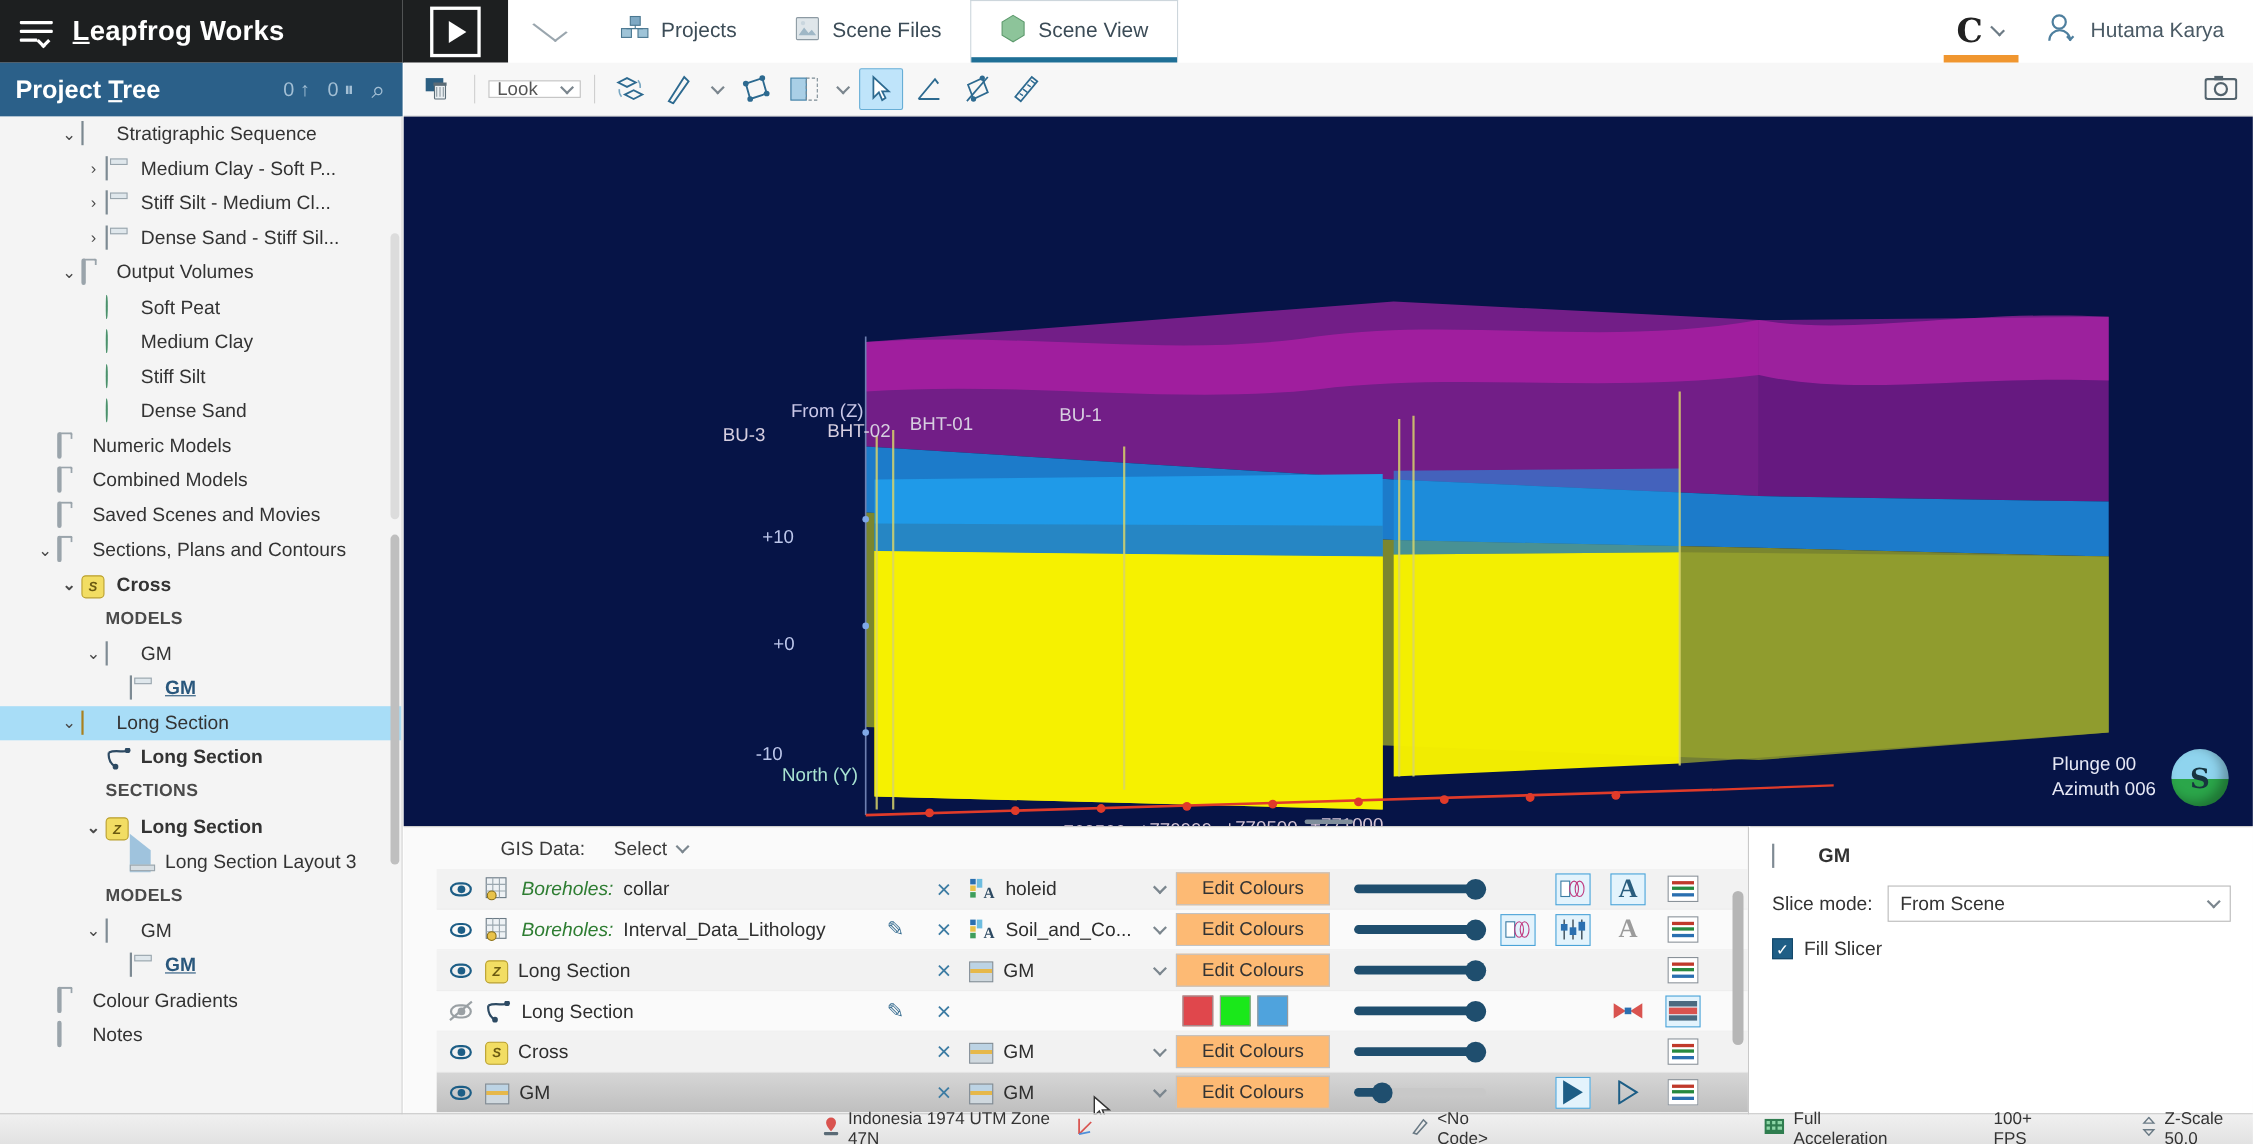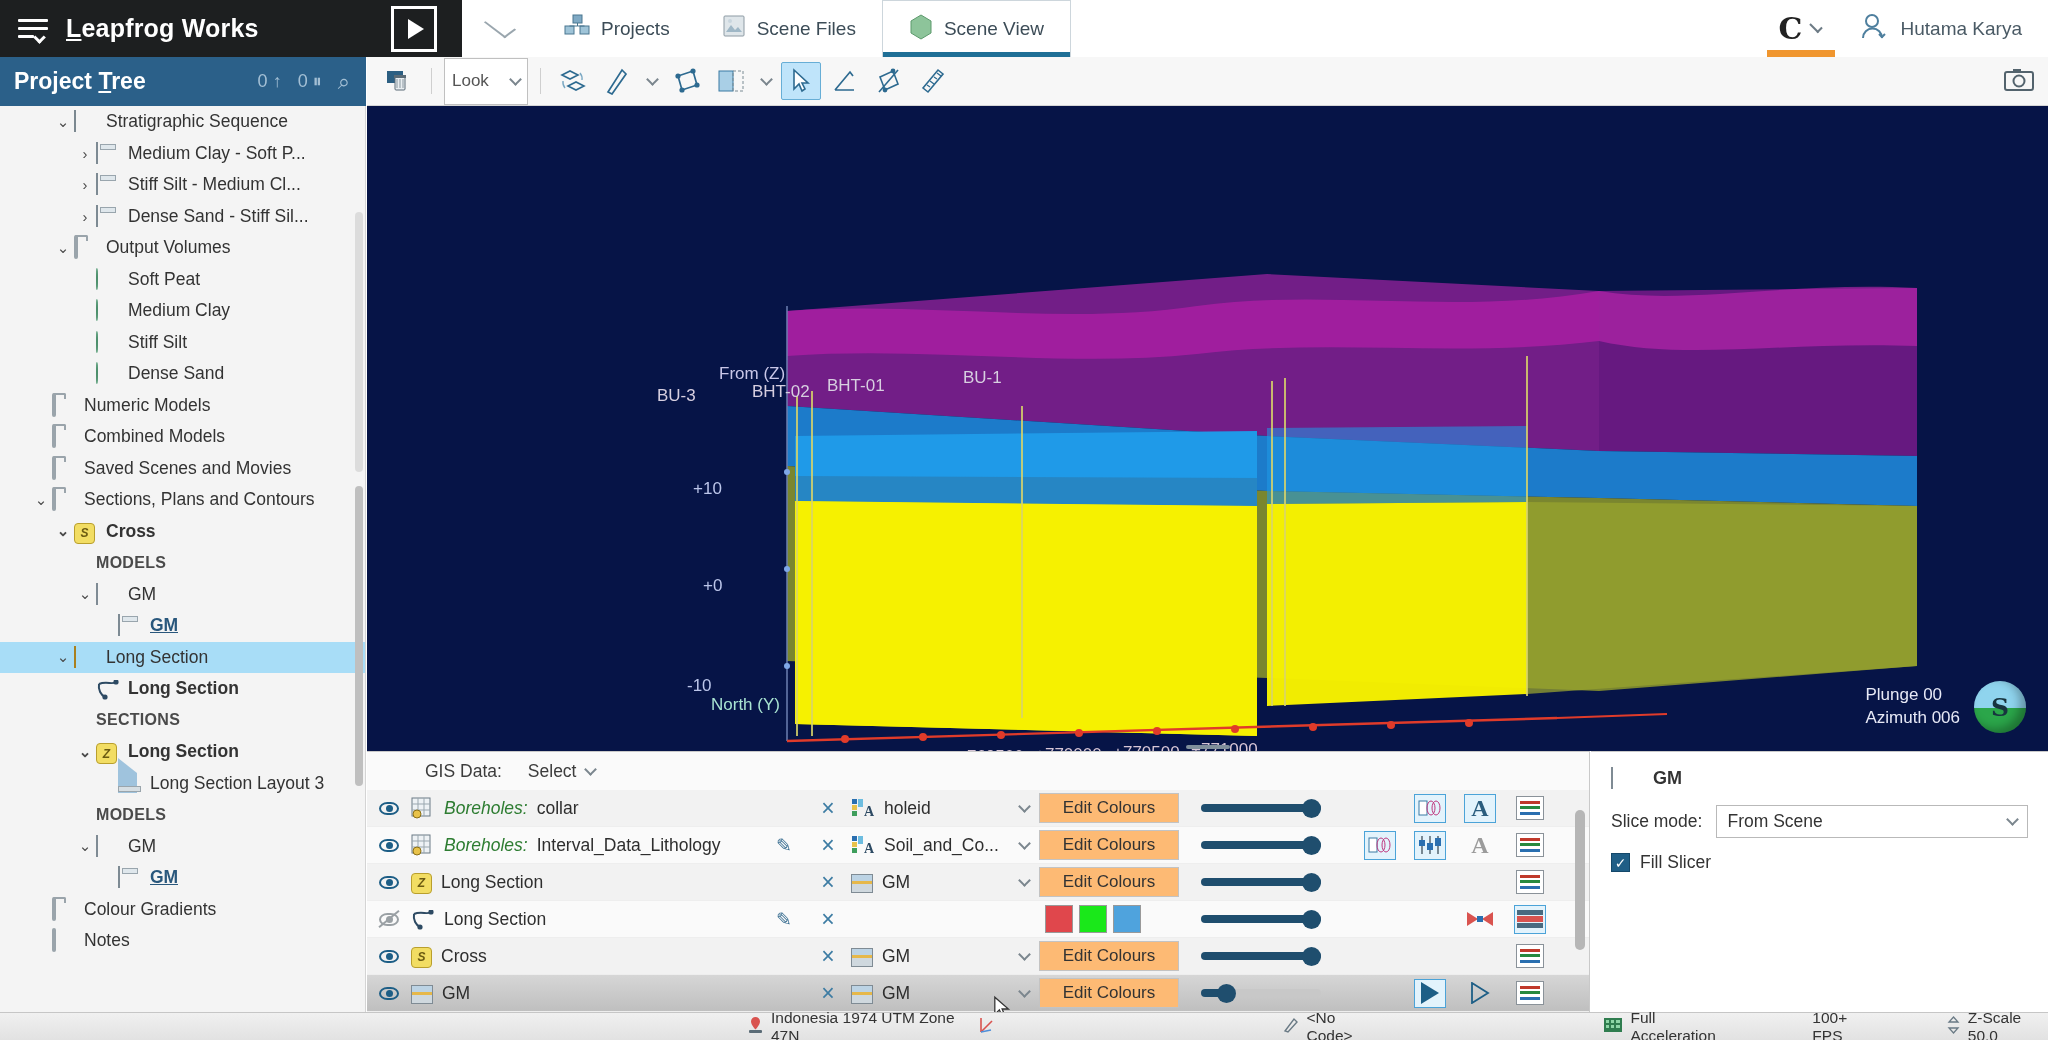--- a/index.html
+++ b/index.html
@@ -110,21 +110,21 @@
     background:#dcdcdc; border-radius:4px; }
 
   
   .sctoolbar { position:absolute; left:367px; top:57px; right:0; height:49px;
     background:#f7f7f7; border-bottom:1px solid #d6d6d6; display:flex; align-items:center;
     padding-left:12px; gap:4px; }
   .tbtn { width:40px; height:38px; display:flex; align-items:center; justify-content:center;
     cursor:pointer; border-radius:2px; }
   .tbtn.act { background:#bfe4fa; border:1px solid #67aed6; }
   .tsep { width:1px; height:26px; background:#cfcfcf; margin:0 8px; }
-  .lookbox { width:84px; height:47px; border:1px solid #c0c0c0; background:#fff;
+  .lookbox { width:84px; height:16px; border:1px solid #c0c0c0; background:#fff;
     display:flex; align-items:center; justify-content:space-between; padding:0 7px;
     font-size:17px; color:#555; cursor:pointer; }
   .dcar { width:9px; height:9px; border-right:2px solid #7b868e; border-bottom:2px solid #7b868e;
     transform:rotate(45deg); margin-bottom:4px;}
   .camright { position:absolute; right:14px; top:10px; }
 
   
   .scene { position:absolute; left:367px; top:106px; right:0; height:645px;
     background:#061447; overflow:hidden; }
   .axlabel { position:absolute; color:#c9c7e8; font-size:17px; }
@@ -135,21 +135,21 @@
   .globe { width:52px; height:52px; border-radius:50%;
     background:linear-gradient(#8fd4ee 0 52%, #2ba64a 52% 100%);
     display:flex; align-items:center; justify-content:center;
     font-size:25px; font-weight:bold; color:#17343f; font-family:"DejaVu Serif",serif;
     box-shadow:inset -6px -4px 10px rgba(0,0,0,.3); }
   .gripbar { position:absolute; left:50%; transform:translateX(-50%); bottom:2px;
      width:44px; height:4px; background:#7f8e9b; border-radius:2px;}
 
   
   .shapelist { position:absolute; left:367px; top:751px; width:1223px; bottom:24px;
-    background:#fafafa; border-top:1px solid #c9c9c9; border-right:1px solid #c9c9c9; }
+    background:#fafafa; border-top:1px solid #c9c9c9; border-right:1px solid #c9c9c9;padding-left:30px; }
   .gisrow { height:38px; display:flex; align-items:center; padding-left:58px;
     font-size:17.5px; color:#3c3c3c; gap:26px; }
   .selbox { display:flex; align-items:center; gap:10px; cursor:pointer;}
   .srow { height:37px; display:flex; align-items:center; font-size:17.5px; color:#2e2e2e;
     border-bottom:1px solid #eee; }
   .srow.alt { background:#f2f2f2; }
   .srow.selr { background:linear-gradient(#d6d6d6,#bfbfbf); }
   .eye { width:44px; display:flex; align-items:center; justify-content:center; cursor:pointer; }
   .eyeball { width:20px; height:13px; border:2.5px solid #1d5e86; border-radius:50%/60%;
     display:flex; align-items:center; justify-content:center; }

